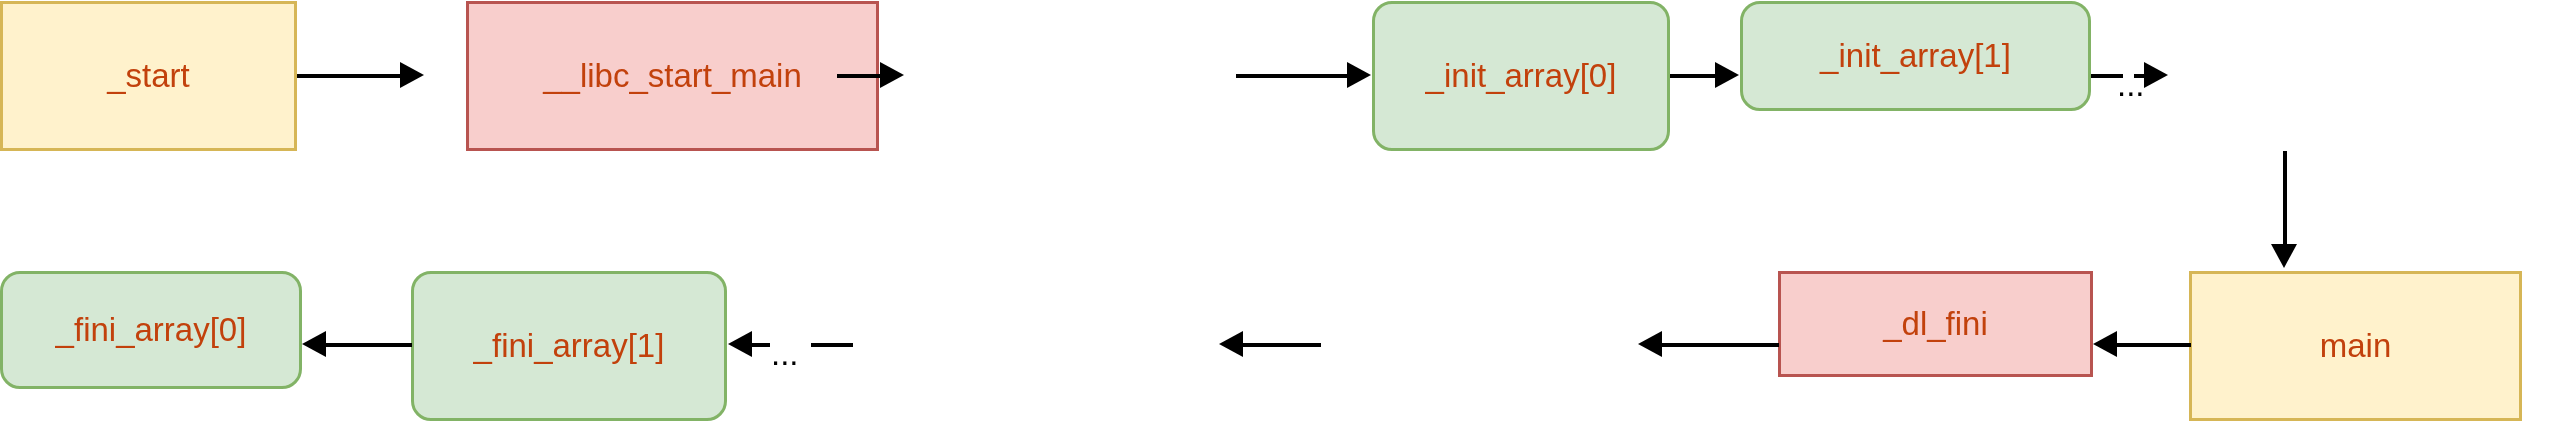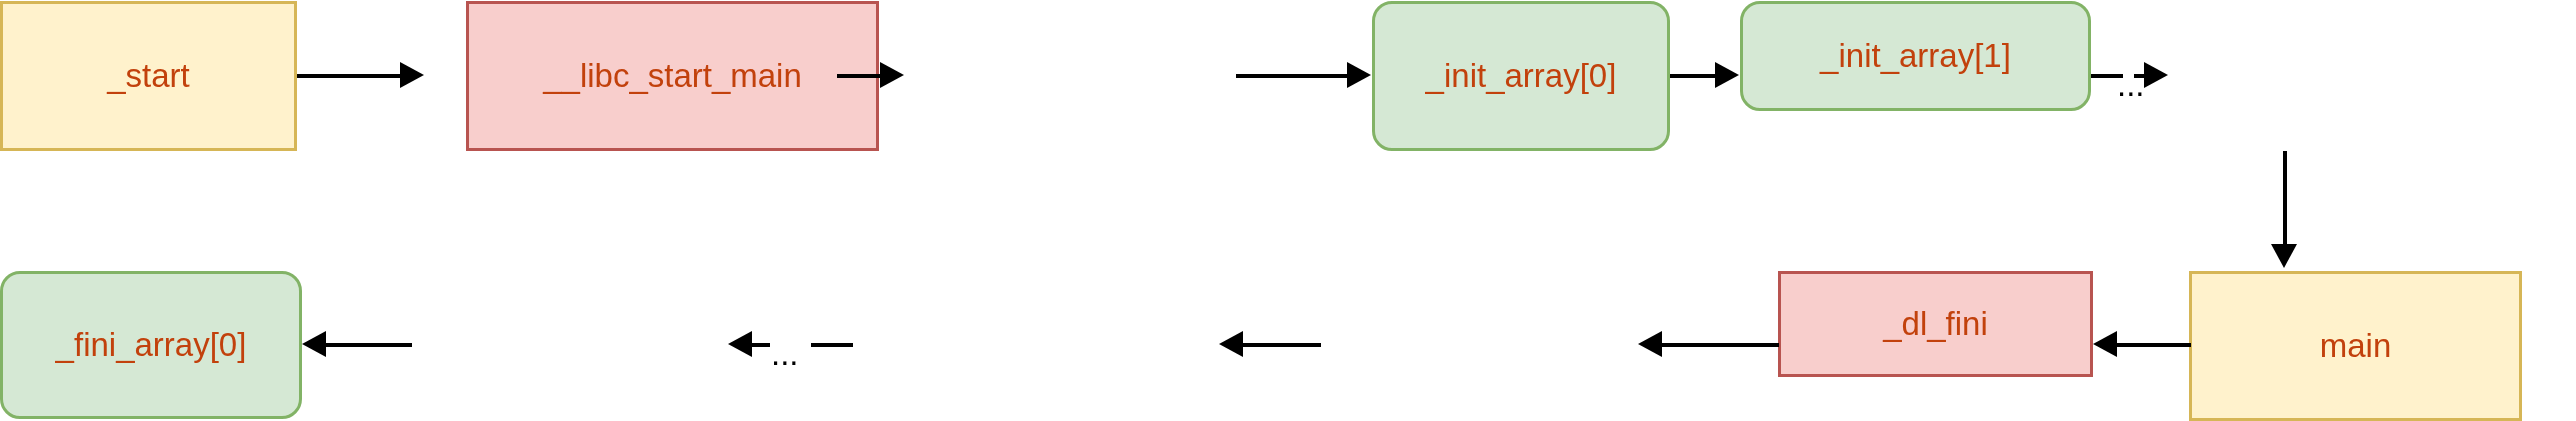--- a/index.html
+++ b/index.html
@@ -109,24 +109,27 @@
   <div class="arrowhead right" style="left:1715px; top:62px;"></div>
 
   <div class="edge h" style="left:2091px; top:74px; width:32px;"></div>
   <div class="ellipsis" style="left:2117px; top:68px;">...</div>
   <div class="edge h" style="left:2134px; top:74px; width:11px;"></div>
   <div class="arrowhead right" style="left:2144px; top:62px;"></div>
 
   <div class="edge v" style="left:2283px; top:151px; width:3.7px; height:95px;"></div>
   <div class="arrowhead down" style="left:2271px; top:244px;"></div>
 
-  <div class="node green" style="left:0px; top:271px; width:302px; height:148px;">
+  <div class="node green" style="left:0px; top:271px; width:302px; height:118px;">
     <span>_fini_array[0]</span>
   </div>
 
+  <div class="node green" style="left:411px; top:271px; width:316px; height:150px;">
+    <span>_fini_array[1]</span>
+  </div>
 
 
 
   <div class="node pink" style="left:1778px; top:271px; width:315px; height:106px;">
     <span>_dl_fini</span>
   </div>
 
   <div class="node yellow" style="left:2189px; top:271px; width:333px; height:150px;">
     <span>main</span>
   </div>

